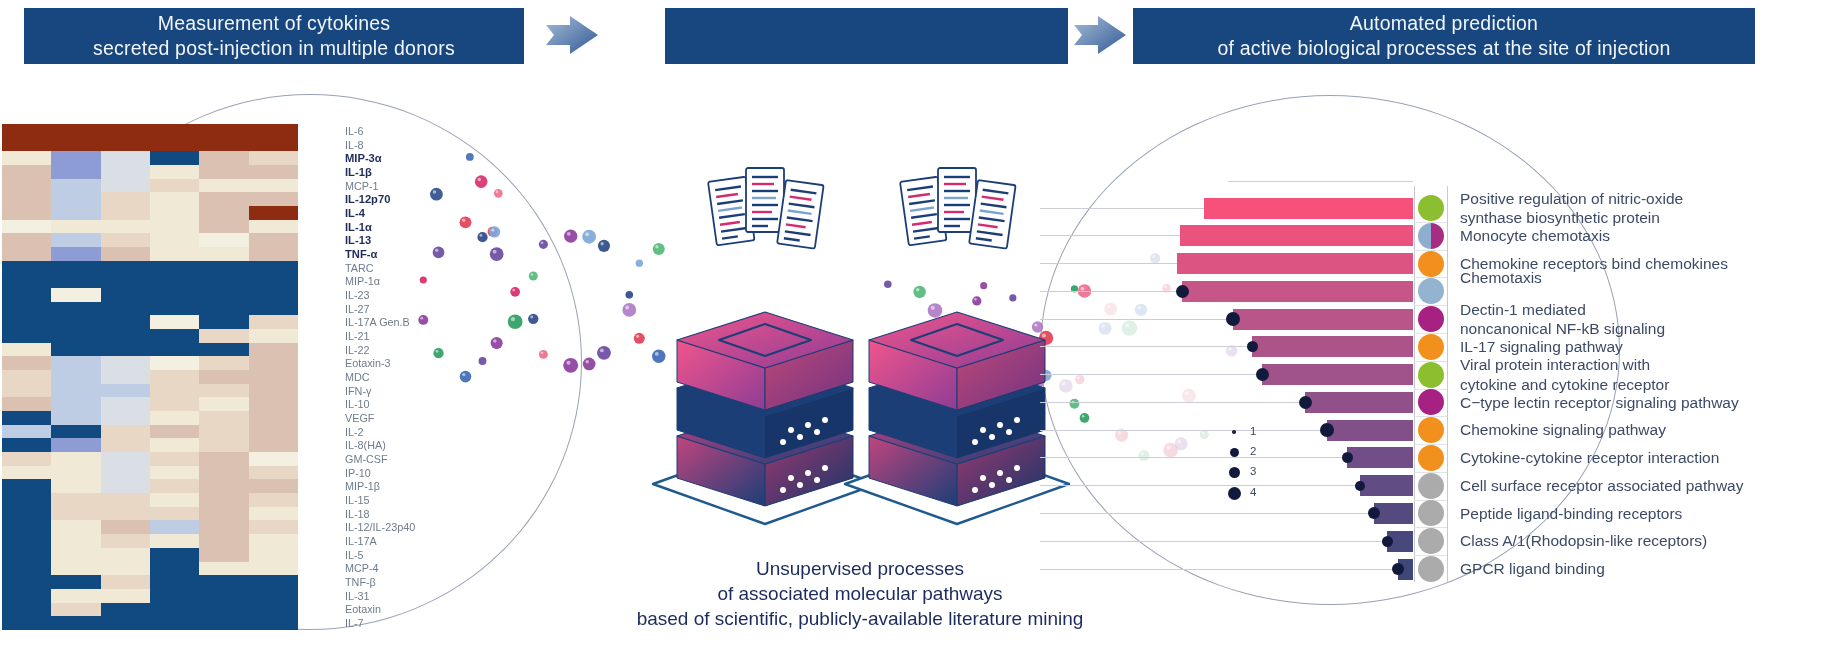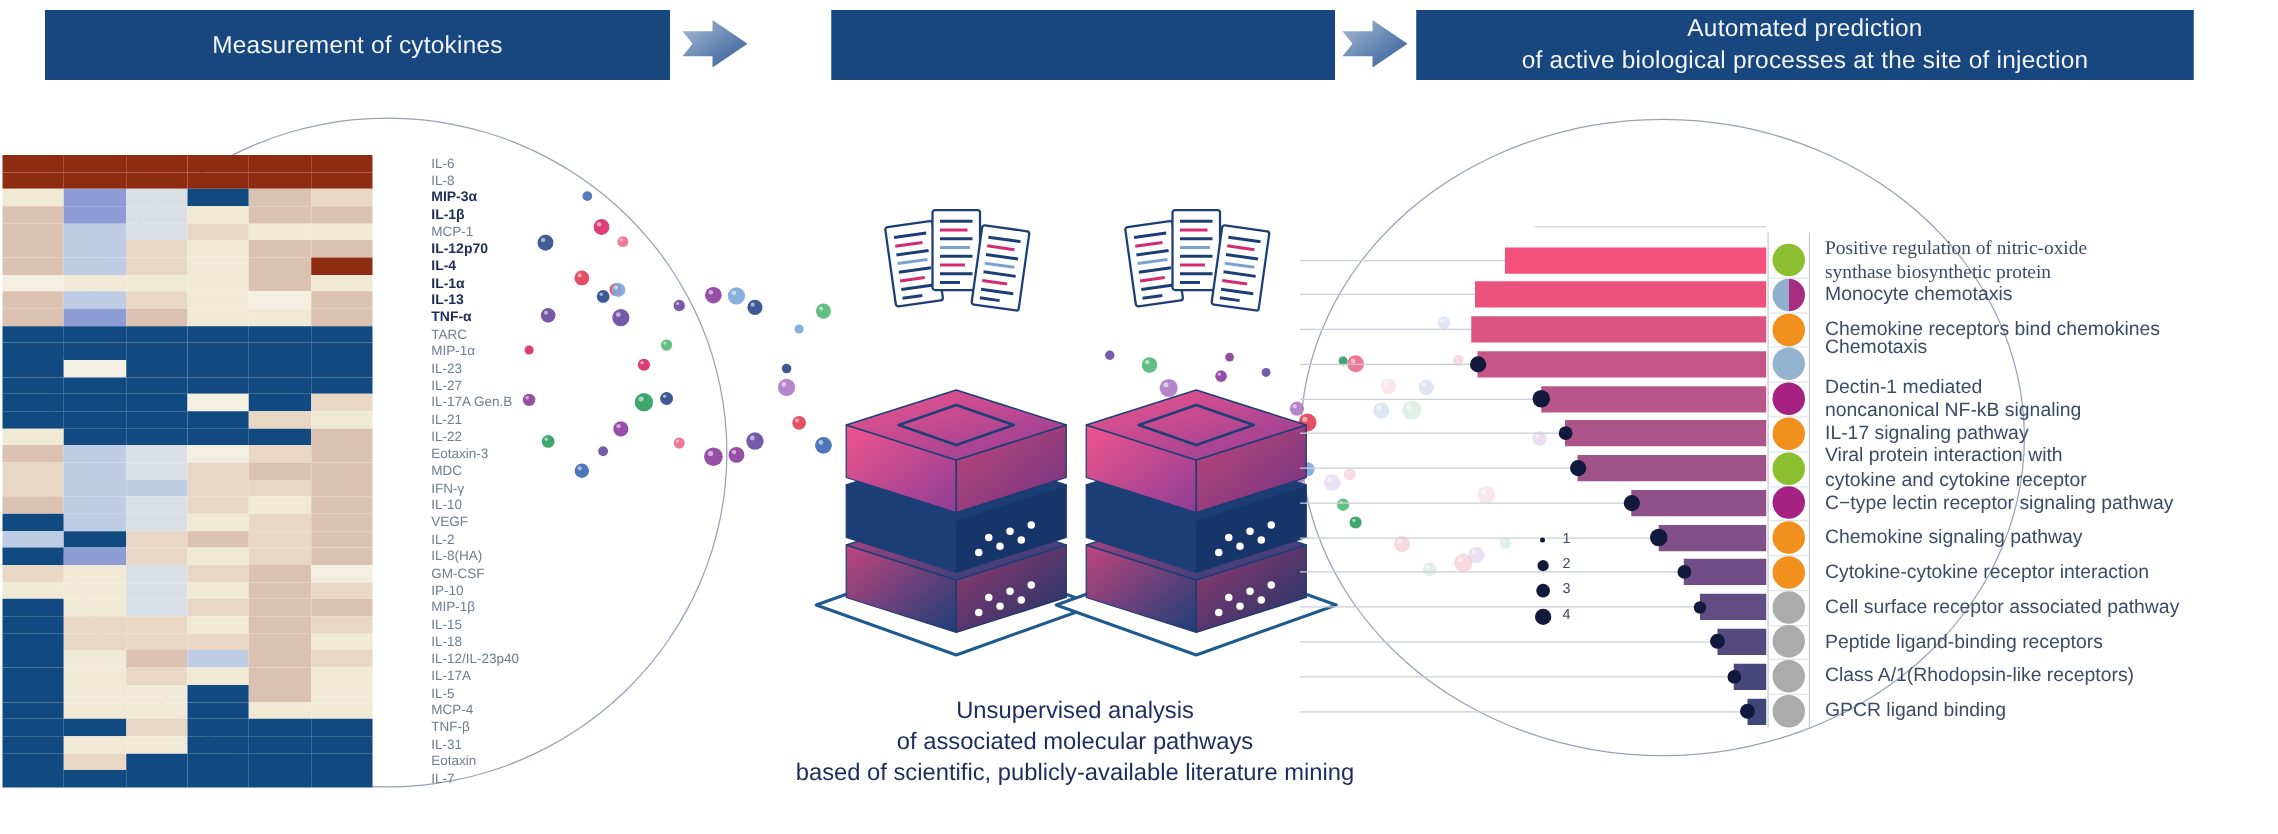--- a/index.html
+++ b/index.html
@@ -26,22 +26,23 @@
 .rowlabel{position:absolute;color:#3D4A66;font-size:15.5px;line-height:19.5px;white-space:nowrap}
 .rowlabel span{display:block}
 .sizeleg-label{position:absolute;color:#3D4A66;font-size:11.5px}
 #mid-svg{position:absolute;left:380px;top:78px}
 </style>
 </head>
 <body>
 
 <div id="stage">
 
-  <div class="hdr" style="left:36px;width:500px">
+  <div class="hdr" style="left:24px;width:500px">
     <span>Measurement of cytokines</span>
+    <span>secreted post-injection in multiple donors</span>
   </div>
   <svg class="arrow" style="left:544px" width="58" height="42">
     <defs>
         <linearGradient id="ag1" x1="0" y1="0" x2="1" y2="1">
       <stop offset="0" stop-color="#A9BBD6"></stop>
           <stop offset="1" stop-color="#2D5A94"></stop>
         </linearGradient>
       </defs>
     <polygon points="2,11 26,11 26,2 54,21 26,40 26,31 2,31 10,21" fill="url(#ag1)"></polygon>
   </svg>
@@ -684,21 +685,21 @@
   </svg>
 
   <div id="chart">
       <div class="grid" style="left: 1228px; top: 181px; width: 185px;"></div>
       <div class="vline" style="left: 1414px; top: 186px; height: 396px;"></div>
       <div class="vline" style="left: 1447px; top: 186px; height: 396px;"></div>
       <div class="grid" style="left: 1040px; top: 207.5px; width: 373px;"></div>
       <div class="tick" style="left: 1414px; top: 221.885px; width: 33px;"></div>
       <div class="bar" style="left: 1204px; top: 197.5px; width: 209px; background: rgb(245, 81, 123);"></div>
       <div class="marker" style="left: 1418px; top: 195px; background: rgb(140, 191, 47);"></div>
-      <div class="rowlabel" style="left: 1460px; top: 188.5px; font-family: Liberation Serif, serif;">
+      <div class="rowlabel" style="left: 1460px; top: 188.5px;">
         <span>Positive regulation of nitric-oxide</span>
         <span>synthase biosynthetic protein</span>
       </div>
       <div class="grid" style="left: 1040px; top: 235.27px; width: 373px;"></div>
       <div class="tick" style="left: 1414px; top: 249.655px; width: 33px;"></div>
       <div class="bar" style="left: 1180px; top: 225.27px; width: 233px; background: rgb(235, 83, 126);"></div>
       <div class="marker" style="left: 1418px; top: 222.77px; background: linear-gradient(90deg, rgb(143, 174, 206) 50%, rgb(166, 45, 130) 50%);"></div>
       <div class="rowlabel" style="left: 1460px; top: 226.02px;">
         <span>Monocyte chemotaxis</span>
       </div>
@@ -802,17 +803,17 @@
       <div class="sizeleg-label" style="left: 1250px; top: 425px;">1</div>
       <div class="bdot" style="left: 1229.5px; top: 447.5px; width: 9px; height: 9px; background: rgb(17, 26, 61);"></div>
       <div class="sizeleg-label" style="left: 1250px; top: 445px;">2</div>
       <div class="bdot" style="left: 1228.5px; top: 466.5px; width: 11px; height: 11px; background: rgb(17, 26, 61);"></div>
       <div class="sizeleg-label" style="left: 1250px; top: 465px;">3</div>
       <div class="bdot" style="left: 1227.5px; top: 486.5px; width: 13px; height: 13px; background: rgb(17, 26, 61);"></div>
       <div class="sizeleg-label" style="left: 1250px; top: 486px;">4</div>
     </div>
 
   <div id="caption">
-    <span>Unsupervised analysis</span>
+    <span>Unsupervised processes</span>
     <span>of associated molecular pathways</span>
     <span>based of scientific, publicly-available literature mining</span>
   </div>
 </div>
 
 </body></html>

